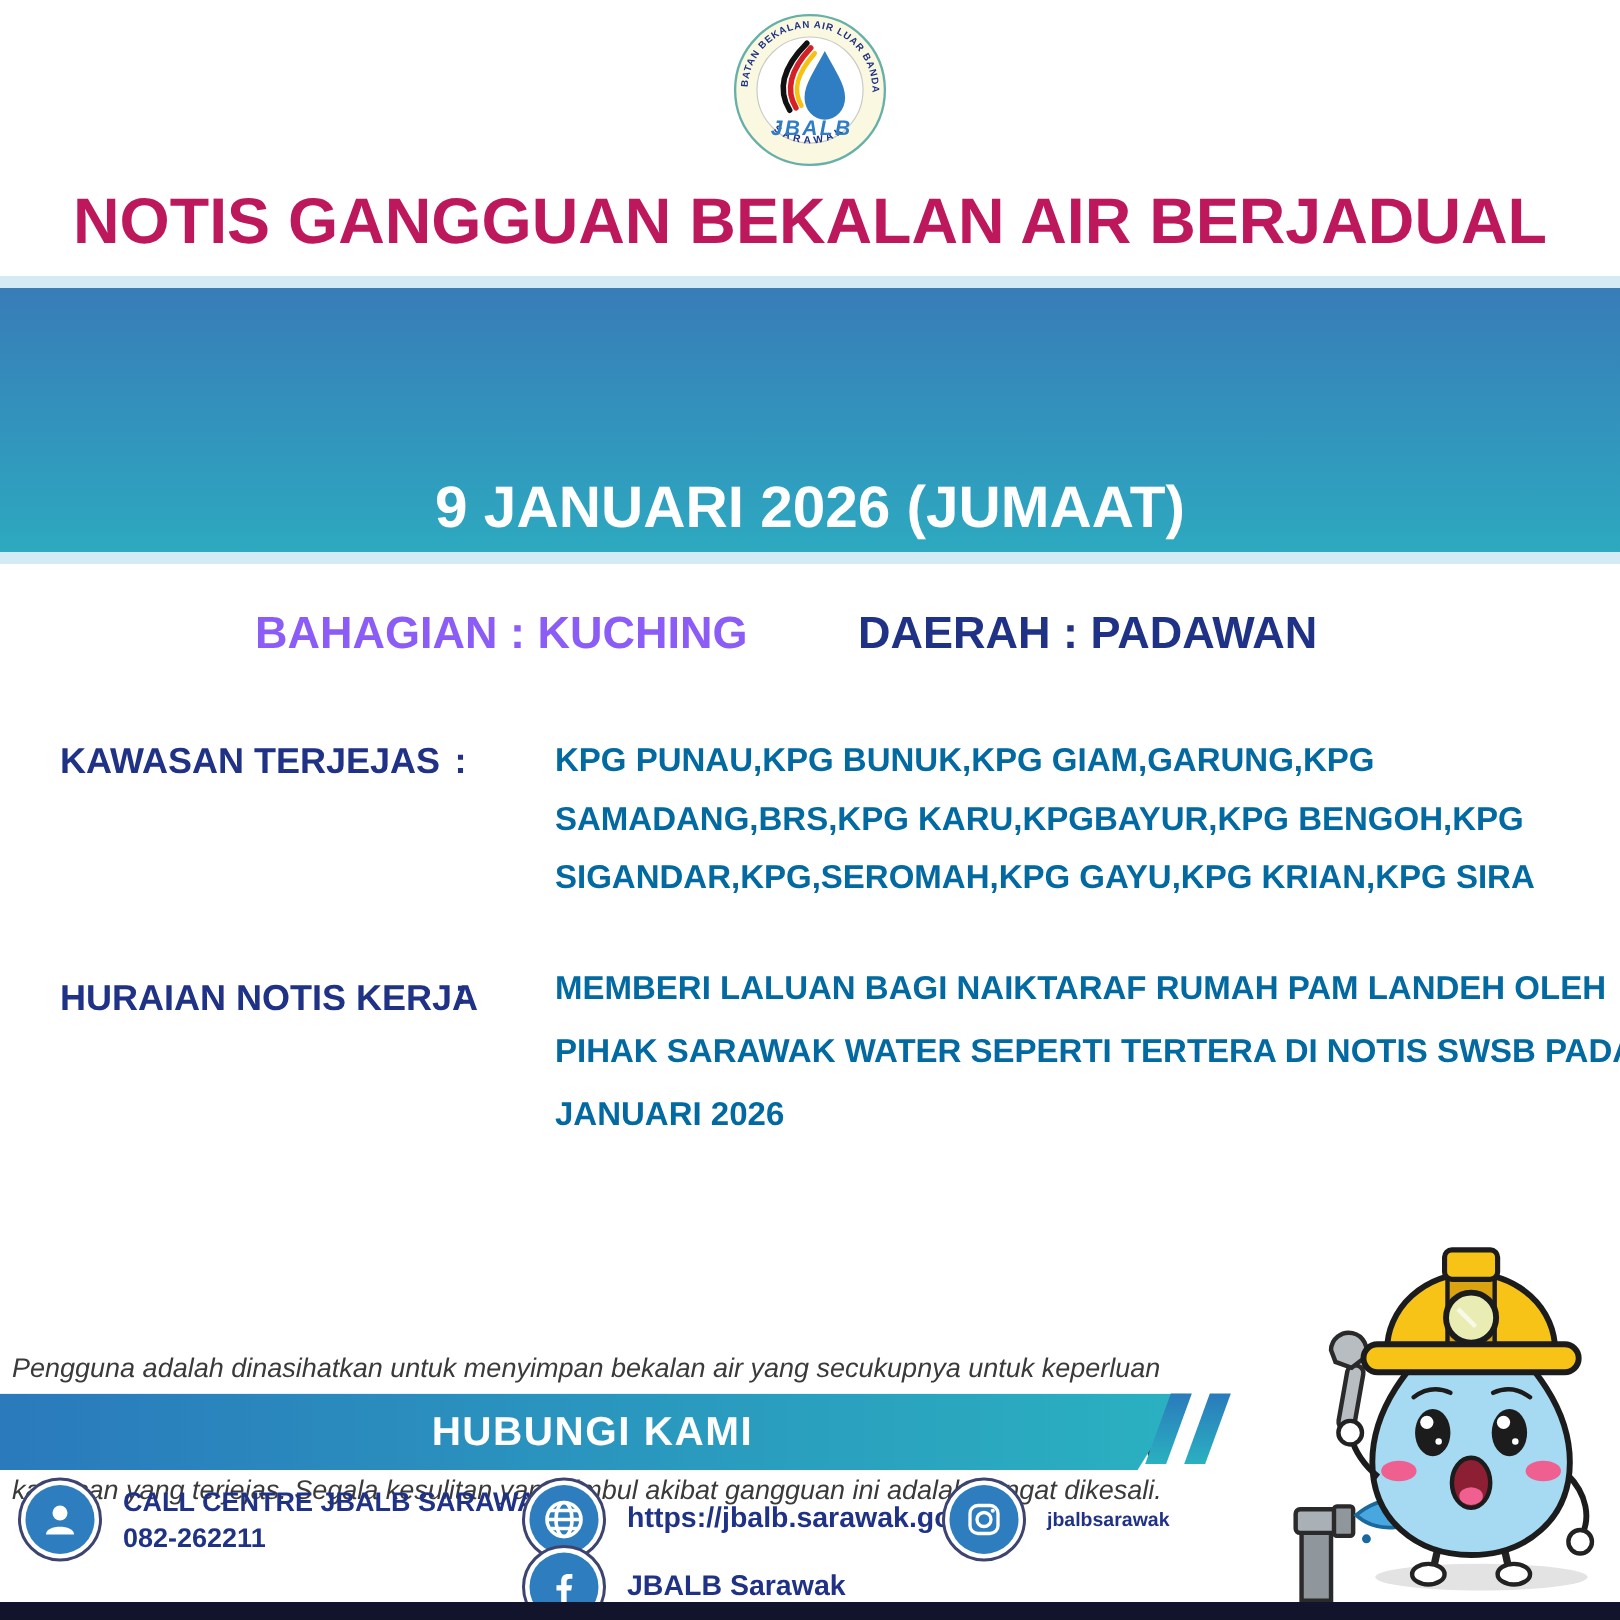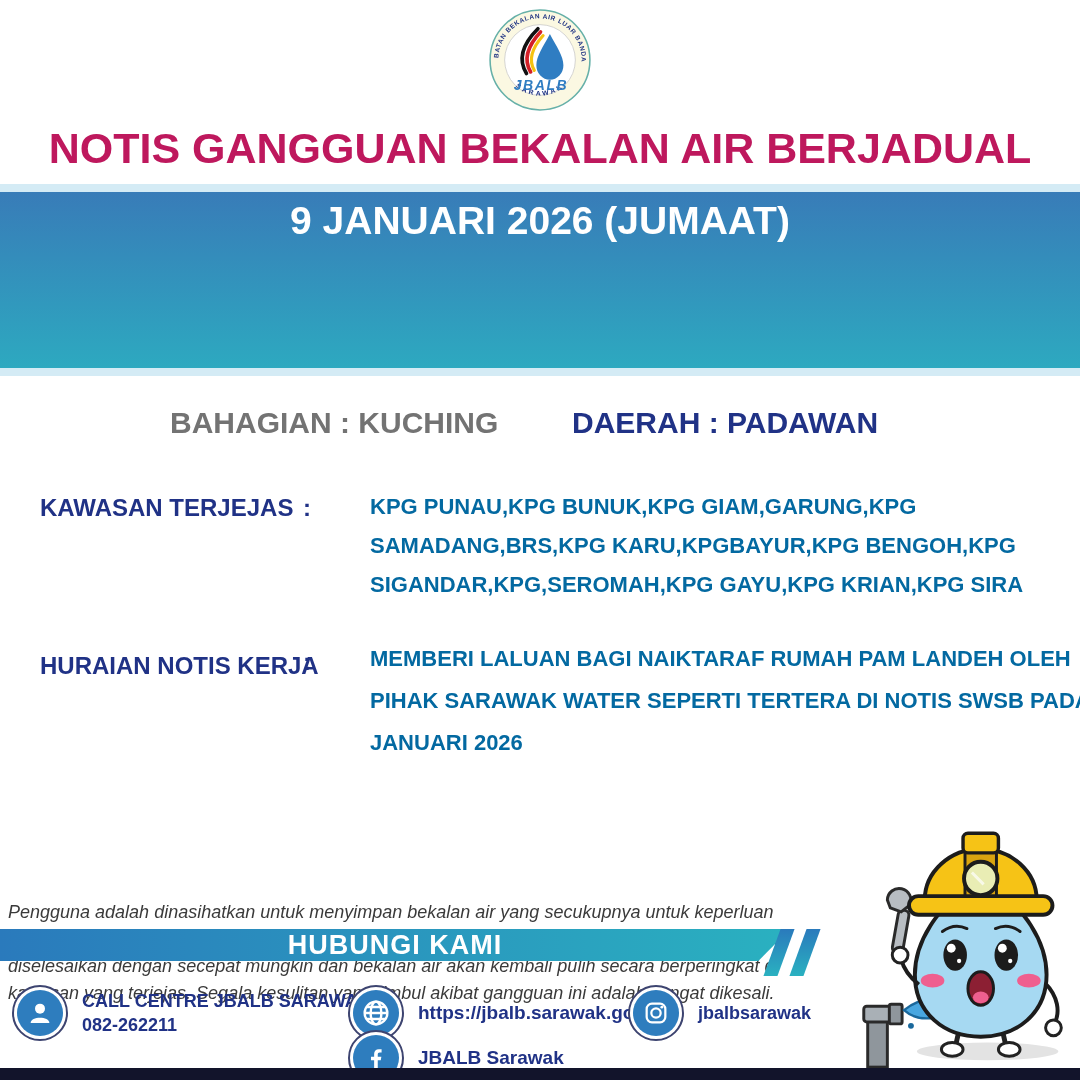--- a/index.html
+++ b/index.html
@@ -13,40 +13,40 @@
     position:absolute;top:124px;left:0;width:100%;text-align:center;
     font-size:43px;font-weight:bold;color:#be185d;letter-spacing:0px;
   }
   
   .strip{position:absolute;left:0;width:100%;height:8px;background:#d4ebf5;}
   .strip.top{top:184px;}
   .strip.bottom{top:368px;}
   .banner{
     position:absolute;top:192px;left:0;width:100%;height:176px;
     background:linear-gradient(180deg,#387cb8 0%,#2da9c0 100%);
-    display:flex;flex-direction:column;align-items:center;justify-content:space-between;
+    display:flex;flex-direction:column;align-items:center;justify-content:flex-end;
   }
   .banner div{color:#ffffff;font-size:39px;font-weight:bold;line-height:58px;text-align:center;}
   
-  .region-bahagian{position:absolute;top:406px;left:170px;font-size:30px;font-weight:bold;color:#737373;}
+  .region-bahagian{position:absolute;top:406px;left:170px;font-size:30px;font-weight:bold;color:#8b5cf6;}
   .region-daerah{position:absolute;top:406px;left:572px;font-size:30px;font-weight:bold;color:#203286;}
   
   .detail-label{position:absolute;left:40px;font-size:24px;font-weight:bold;color:#203286;white-space:nowrap;}
   .detail-colon{position:absolute;left:303px;font-size:24px;font-weight:bold;color:#203286;}
   .detail-values{position:absolute;left:370px;font-size:22px;font-weight:bold;color:#0369a1;}
   .kawasan-values div{height:39px;white-space:nowrap;}
   .huraian-values div{height:42px;white-space:nowrap;}
   
   .advisory{
     position:absolute;top:854px;left:8px;width:828px;
     font-size:18px;font-style:italic;color:#3a3a3a;line-height:27px;margin-top:45px;
   }
   
   .contact-bar{
-    position:absolute;top:929px;left:0;width:790px;height:32px;
+    position:absolute;top:929px;left:0;width:790px;height:51px;
     background:linear-gradient(90deg,#2a7abc 0%,#2ab1c0 100%);
     clip-path:polygon(0 0,100% 0,96% 100%,0 100%);
     display:flex;align-items:center;justify-content:center;
   }
   .contact-bar span{color:#fff;font-size:27px;font-weight:bold;letter-spacing:1px;}
   .bar-stripe{
     position:absolute;top:929px;width:14px;height:47px;
     background:linear-gradient(180deg,#2a7abc,#2ab1c0);transform:skewX(-20deg);
   }
   .bar-stripe.s1{left:772px;}
@@ -162,21 +162,21 @@
   <div class="contact-item" style="left:628px;top:985px;">
     <div class="icon-ring">
       <div class="icon-circle">
         <svg viewBox="0 0 24 24" width="28" height="28" fill="none" stroke="#ffffff" stroke-width="1.9">
           <rect x="4" y="4" width="16" height="16" rx="4.5"></rect>
           <circle cx="12" cy="12" r="4"></circle>
           <circle cx="17" cy="7" r="1.2" fill="#ffffff" stroke="none"></circle>
         </svg>
       </div>
     </div>
-    <div class="contact-text" style="font-size:18px;">jbalbsarawak</div>
+    <div class="contact-text" style="font-size:13px;">jbalbsarawak</div>
   </div>
 
   <div class="contact-item" style="left:348px;top:1030px;">
     <div class="icon-ring">
       <div class="icon-circle">
         <svg viewBox="0 0 24 24" width="28" height="28">
           <path d="M13.5 21 v-7 h2.6 l0.5-3 h-3.1 V9 c0-0.9 0.4-1.7 1.8-1.7 h1.5 V4.6 c-0.3 0-1.3-0.1-2.4-0.1 c-2.4 0-4 1.4-4 4 v2.5 H7.7 v3 h2.7 v7 Z" fill="#ffffff"></path>
         </svg>
       </div>
     </div>

